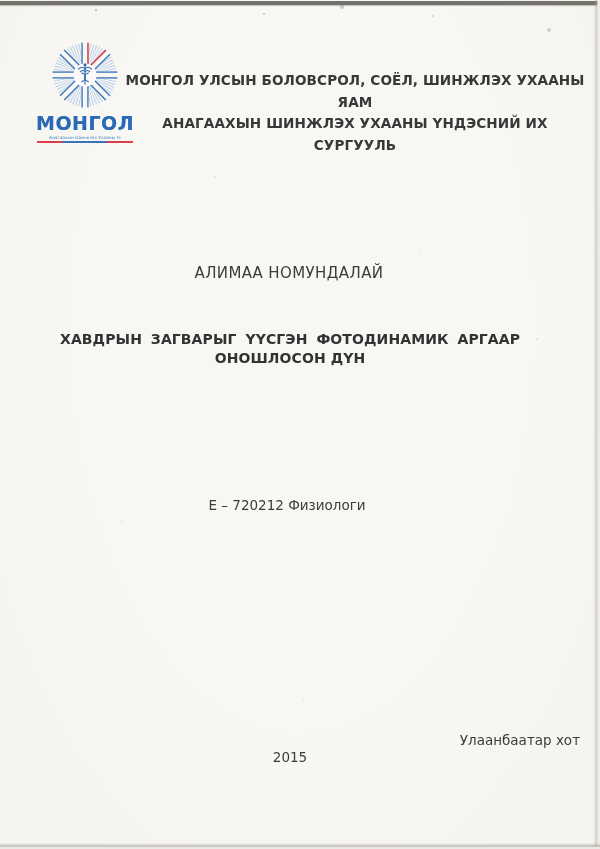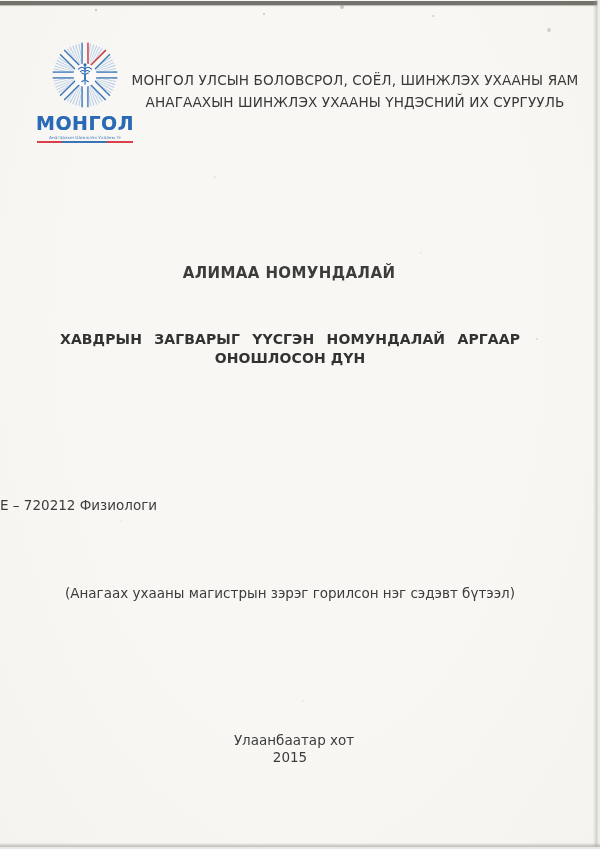--- a/index.html
+++ b/index.html
@@ -25,30 +25,30 @@
   
   .logo{position:absolute;left:33px;top:42px;width:104px;text-align:center;}
   .logo-acronym{color:#2a69b5;font-weight:bold;font-size:19px;letter-spacing:.5px;line-height:1.1;margin-top:1px;
     text-shadow:0 0 .5px rgba(42,105,181,.6);}
   .logo-sub{width:100px;margin:1px auto 1px auto;height:5px;overflow:hidden;color:#4a84c4;
     font-size:6px;line-height:5px;white-space:nowrap;transform:scale(.72);transform-origin:50% 50%;}
   .logo-bar{width:96px;height:2.5px;margin:1px auto 0 auto;
     background:linear-gradient(to right,#d9404a 0 26%, #3a74b8 26% 73%, #d9404a 73% 100%);}
   
   .header-block{position:absolute;left:122px;top:70px;width:466px;text-align:center;
-    font-size:13.6px;line-height:21.5px;letter-spacing:.1px;color:#383838;font-weight:400;}
+    font-size:13.6px;line-height:21.5px;letter-spacing:.1px;color:#383838;font-weight:700;}
   .author{position:absolute;left:0;right:22px;top:264px;text-align:center;
-    font-size:15px;letter-spacing:.4px;color:#3c3c3c;font-weight:700;}
+    font-size:15px;letter-spacing:.4px;color:#3c3c3c;font-weight:400;}
   .title-block{position:absolute;left:60px;top:330px;width:460px;font-weight:bold;
     font-size:14px;line-height:19px;color:#323232;letter-spacing:.1px;}
   .title-line{text-align:justify;text-align-last:justify;white-space:nowrap;}
   .title-line.center{text-align:center;text-align-last:center;}
-  .program{position:absolute;left:0;right:26px;top:497px;text-align:left;font-size:13.5px;color:#3c3c3c;}
+  .program{position:absolute;left:0;right:26px;top:497px;text-align:center;font-size:13.5px;color:#3c3c3c;}
   .degree-note{position:absolute;left:0;right:20px;top:585px;text-align:center;font-size:13.5px;color:#3c3c3c;}
-  .footer-city{position:absolute;left:8px;right:20px;top:732px;text-align:center;font-size:13.5px;color:#3c3c3c;}
+  .footer-city{position:absolute;left:8px;right:20px;top:732px;text-align:right;font-size:13.5px;color:#3c3c3c;}
   .footer-year{position:absolute;left:0;right:20px;top:749px;text-align:center;font-size:13.5px;color:#3c3c3c;}
 </style>
 </head>
 <body>
 
 <div class="page">
 
   <div class="specks"></div>
 
   <div class="logo">
@@ -112,27 +112,26 @@
   </div>
 
   <div class="header-block">
     <div>МОНГОЛ УЛСЫН БОЛОВСРОЛ, СОЁЛ, ШИНЖЛЭХ УХААНЫ ЯАМ</div>
     <div>АНАГААХЫН ШИНЖЛЭХ УХААНЫ ҮНДЭСНИЙ ИХ СУРГУУЛЬ</div>
   </div>
 
   <div class="author">АЛИМАА НОМУНДАЛАЙ</div>
 
   <div class="title-block">
-    <div class="title-line">ХАВДРЫН ЗАГВАРЫГ ҮҮСГЭН НОМУНДАЛАЙ АРГААР</div>
+    <div class="title-line">ХАВДРЫН ЗАГВАРЫГ ҮҮСГЭН ФОТОДИНАМИК АРГААР</div>
     <div class="title-line center">ОНОШЛОСОН ДҮН</div>
   </div>
 
   <div class="program">Е – 720212 Физиологи</div>
 
-  <div class="degree-note">(Анагаах ухааны магистрын зэрэг горилсон нэг сэдэвт бүтээл)</div>
 
   <div class="footer-city">Улаанбаатар хот</div>
   <div class="footer-year">2015</div>
 
   <div class="edge-top"></div>
   <div class="edge-right"></div>
   <div class="edge-bottom"></div>
 </div>
 
 </body></html>

